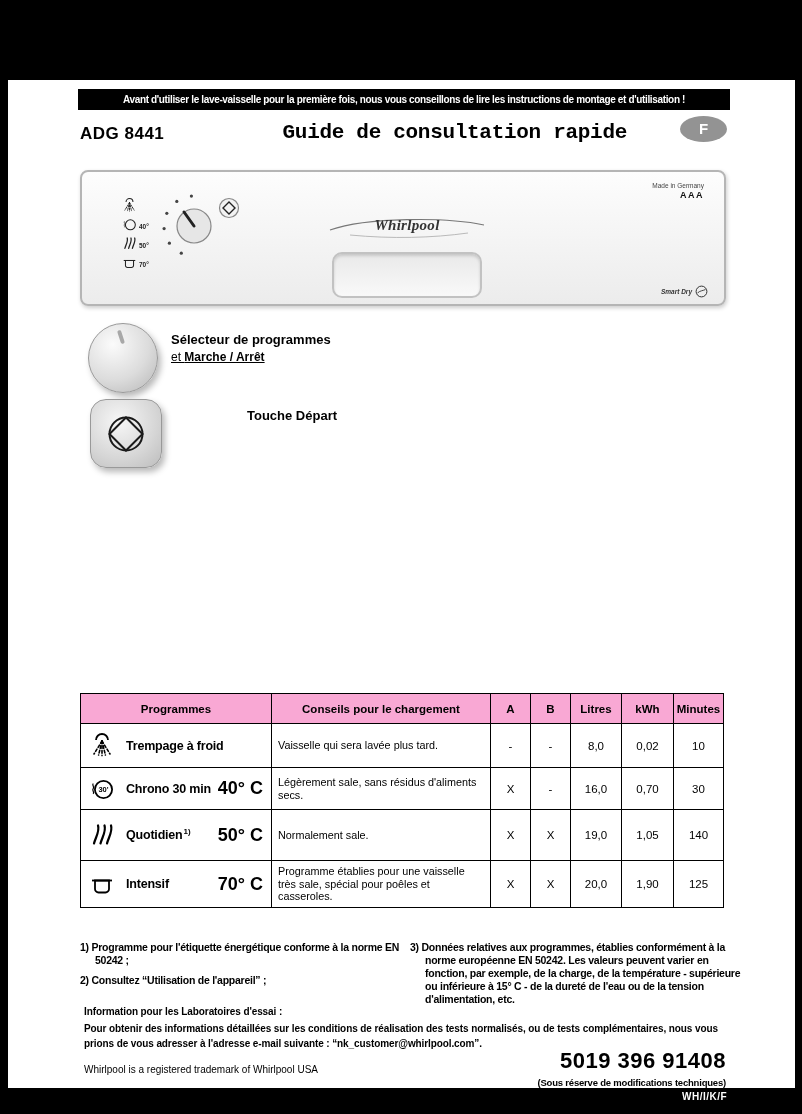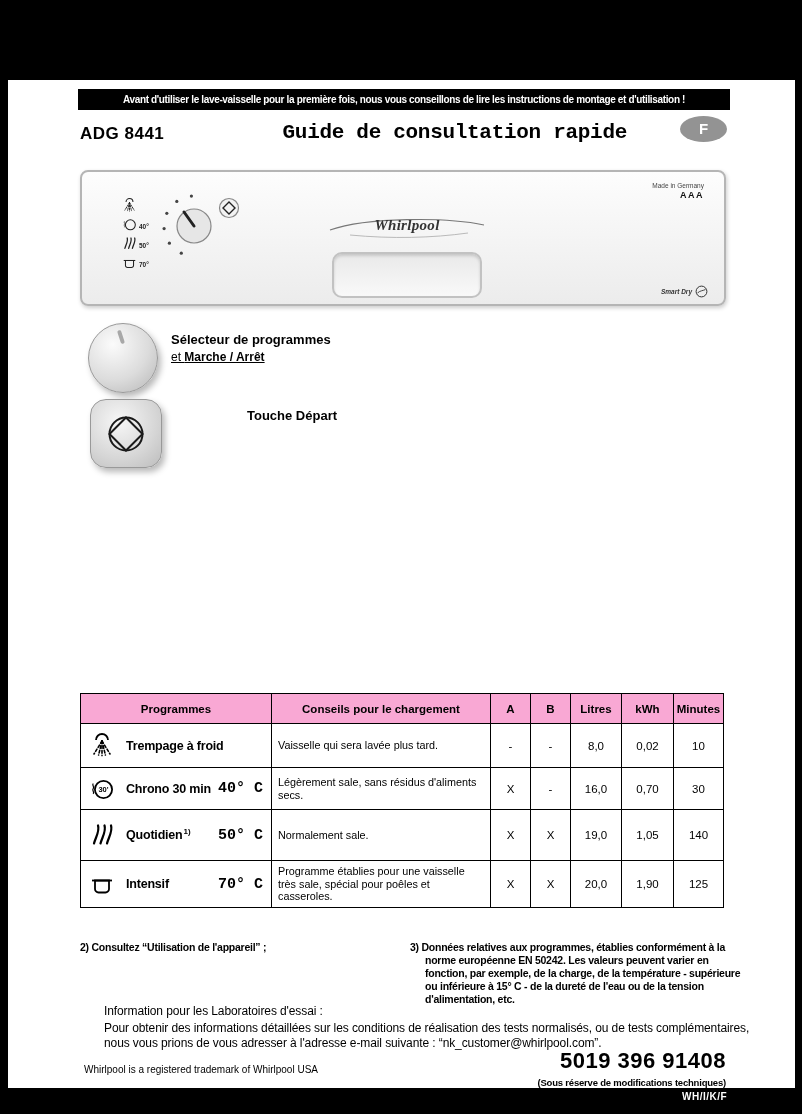--- a/index.html
+++ b/index.html
@@ -58,31 +58,31 @@
   .ptable { position:absolute; left:72px; top:613px; width:643px; border-collapse:collapse; table-layout:fixed; }
   .ptable td { border:1px solid #000; vertical-align:middle; }
   .h1-main { background:#4d4d4d; color:#fff; font-size:15px; font-weight:bold; text-align:center; }
   .h1-sub  { background:#6e6e6e; color:#fff; font-size:12px; font-weight:bold; text-align:center; }
   .h1-sub sup, .prog-sup { font-size:8px; }
   .h2 { background:#f9a8d4; color:#000; font-size:11.5px; font-weight:bold; text-align:center; }
   .prog-flex { display:flex; align-items:center; padding:0 8px 0 8px; }
   .prog-icon { width:30px; display:flex; justify-content:flex-start; margin-right:7px; flex:none; }
   .prog-name { font-size:12.5px; font-weight:bold; letter-spacing:-0.2px; white-space:nowrap; }
   .prog-sup  { font-weight:bold; margin-left:1px; position:relative; top:-4px; }
-  .prog-temp { font-size:15px; font-weight:bold; margin-left:auto;font-family:Liberation Mono, monospace; }
+  .prog-temp { font-size:18px; font-weight:bold; margin-left:auto; }
   .advice-cell { font-size:10.8px; padding:3px 6px; line-height:12.5px; }
   .num-cell { font-size:11.5px; text-align:center; }
 
   .fnotes-left  { position:absolute; left:72px;  top:861px; width:330px; }
   .fnotes-right { position:absolute; left:402px; top:861px; width:332px; }
   .fnotes-left, .fnotes-right { font-size:10.5px; font-weight:bold; line-height:13px; letter-spacing:-0.25px; }
   .fnote { padding-left:15px; text-indent:-15px; margin-bottom:7px; }
 
-  .labinfo { position:absolute; left:76px; top:924px; width:650px; font-size:12px; font-weight:normal;
-             line-height:15px; letter-spacing:-0.1px;margin-left:20px; }
+  .labinfo { position:absolute; left:76px; top:924px; width:650px; font-size:10px; font-weight:bold;
+             line-height:15px; letter-spacing:-0.1px; }
   .labtitle { margin-bottom:2px; }
 
   .trademark { position:absolute; left:76px; top:984px; font-size:10px; }
   .code    { position:absolute; right:69px; top:968px; font-size:22px; font-weight:bold; letter-spacing:.5px; }
   .reserve { position:absolute; right:69px; top:997px; font-size:9.5px; font-weight:bold; letter-spacing:-0.2px; }
 
   .pageref { position:absolute; left:682px; top:1091px; color:#fff; font-size:10px; font-weight:bold; letter-spacing:.5px; }
 </style>
 </head>
 <body>
@@ -319,20 +319,21 @@
       <td class="num-cell">X</td>
       <td class="num-cell">X</td>
       <td class="num-cell">20,0</td>
       <td class="num-cell">1,90</td>
       <td class="num-cell">125</td>
     </tr>
   </tbody>
     </table>
 
   <div class="fnotes-left">
+    <div class="fnote">1) Programme pour l'étiquette énergétique conforme à la norme EN 50242 ;</div>
     <div class="fnote">2) Consultez “Utilisation de l'appareil” ;</div>
   </div>
   <div class="fnotes-right">
     <div class="fnote">3) Données relatives aux programmes, établies conformément à la norme européenne EN 50242. Les valeurs peuvent varier en fonction, par exemple, de la charge, de la température  - supérieure ou inférieure à 15° C - de la dureté de l'eau ou de la tension d'alimentation, etc.</div>
   </div>
 
   <div class="labinfo">
     <div class="labtitle">Information pour les Laboratoires d'essai :</div>
     <div>Pour obtenir des informations détaillées sur les conditions de réalisation des tests normalisés, ou de tests complémentaires, nous vous prions de vous adresser à l'adresse e-mail suivante : “nk_customer@whirlpool.com”.</div>
   </div>

